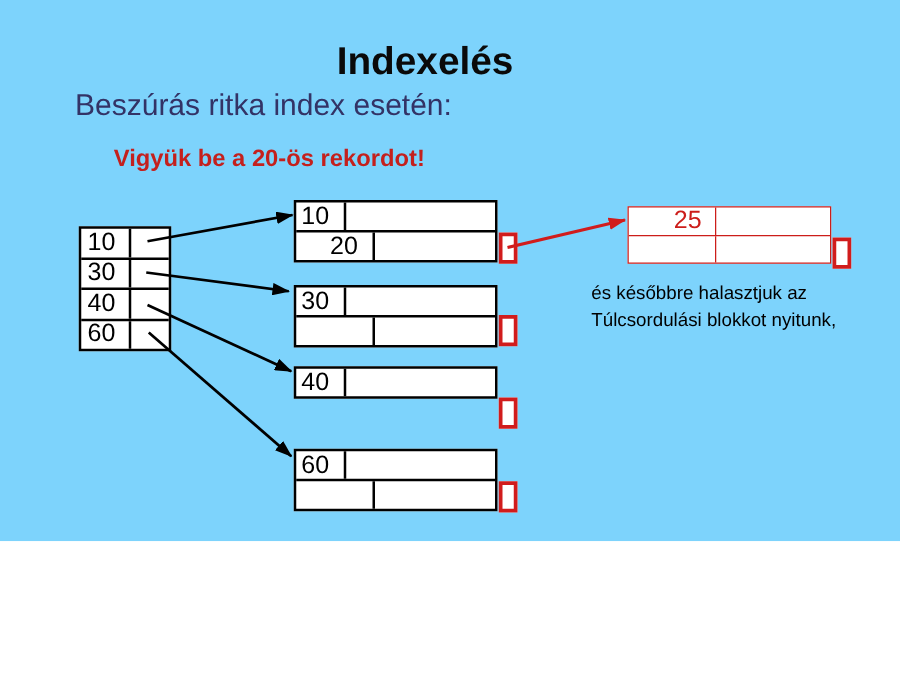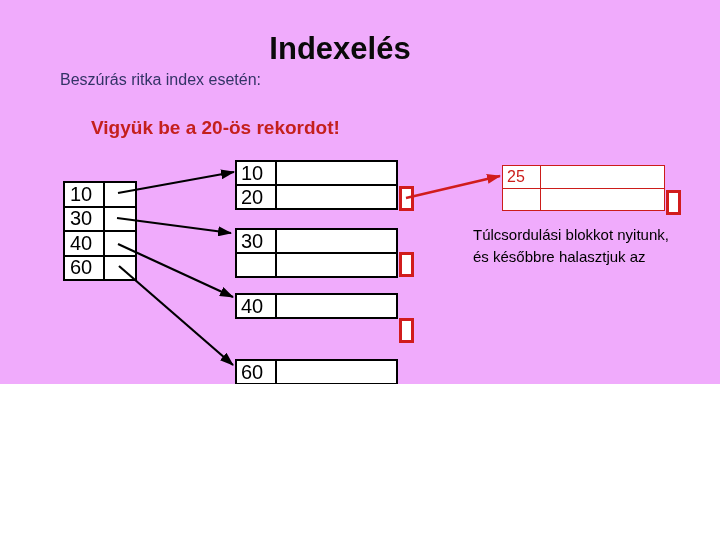--- a/index.html
+++ b/index.html
@@ -1,41 +1,41 @@
 <!DOCTYPE html>
 <html><head>
 <meta charset="utf-8">
 <style>
   html,body{margin:0;padding:0;background:#ffffff;}
   #slide{
-    position:relative;width:720px;height:384px;background:#f0abfc;overflow:hidden;
+    position:relative;width:720px;height:433px;background:#7dd3fc;overflow:hidden;
     font-family:"Liberation Sans","DejaVu Sans",sans-serif;color:#000;
   }
   .abs{position:absolute;}
   
   #title{left:160px;top:31px;width:360px;text-align:center;font-size:31px;font-weight:bold;color:#0a0a0a;}
-  #subtitle{left:60px;top:71px;font-size:16px;color:#333366;}
+  #subtitle{left:60px;top:71px;font-size:24px;color:#333366;}
   #instruction{left:91px;top:117px;font-size:19px;font-weight:bold;color:#c4201d;}
   
   #index-table{left:63px;top:181px;background:#fff;border:2px solid #000;}
   .irow{display:flex;height:22.5px;}
   .irow + .irow{border-top:2px solid #000;}
   .ikey{width:33px;border-right:2px solid #000;font-size:20px;display:flex;align-items:center;padding-left:5px;}
   .iptr{width:30px;}
   
   .block{background:#fff;border:2px solid #000;width:159px;}
   .brow{display:flex;height:22px;}
-  .brow + .brow{border-top:2px solid #000;}
+  .brow + .brow{border-top:2px solid #000;padding-left:23px;}
   .bkey{width:34px;border-right:2px solid #000;font-size:20px;display:flex;align-items:center;padding-left:4px;}
   .bval{flex:1;}
   
   #overflow-block{left:502px;top:165px;width:161px;background:#fff;border:1.5px solid #cc1d1a;}
   .orow{display:flex;height:21.5px;}
   .orow + .orow{border-top:1.5px solid #cc1d1a;}
-  .okey{width:33px;border-right:1.5px solid #cc1d1a;font-size:16px;color:#cc1d1a;display:flex;align-items:center;padding-left:4px;}
+  .okey{width:33px;border-right:1.5px solid #cc1d1a;font-size:20px;color:#cc1d1a;display:flex;align-items:center;padding-left:4px;margin-left:32px;}
   
   .obox{position:absolute;width:9px;height:19px;border:3px solid #d11c1c;background:#fff;}
   
   #note{left:473px;top:224px;width:242px;font-size:15px;line-height:22px;color:#000;}
   #page-number{left:656px;top:495px;font-size:15px;color:#1a1a1a;}
   svg.layer{position:absolute;left:0;top:0;pointer-events:none;}
 </style>
 </head>
 <body>
 
@@ -115,22 +115,22 @@
       <div class="okey">25</div>
         <div class="bval"></div>
     </div>
     <div class="orow">
       <div class="okey"></div>
         <div class="bval"></div>
     </div>
   </div>
 
   <div class="abs" id="note">
+    <div>és későbbre halasztjuk az</div>
     <div>Túlcsordulási blokkot nyitunk,</div>
-    <div>és későbbre halasztjuk az</div>
   </div>
 
   <div class="abs" id="page-number">28</div>
 
   <svg class="layer" width="720" height="540" viewBox="0 0 720 540">
     <defs>
       <marker id="ahb" markerUnits="userSpaceOnUse" markerWidth="14" markerHeight="10" refX="13" refY="5" orient="auto">
         <polygon points="0,0 14,5 0,10" fill="#000"></polygon>
       </marker>
       <marker id="ahr" markerUnits="userSpaceOnUse" markerWidth="14" markerHeight="10" refX="13" refY="5" orient="auto">

